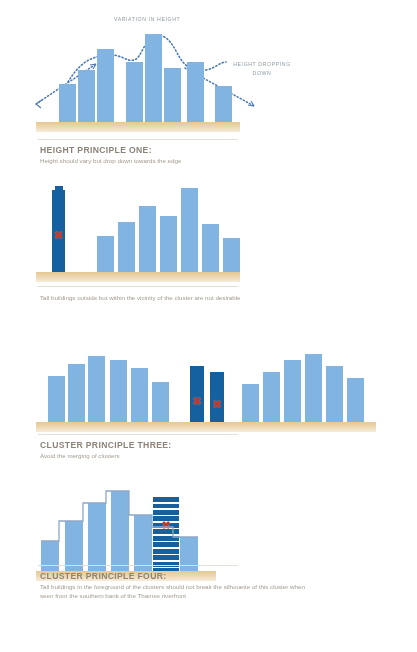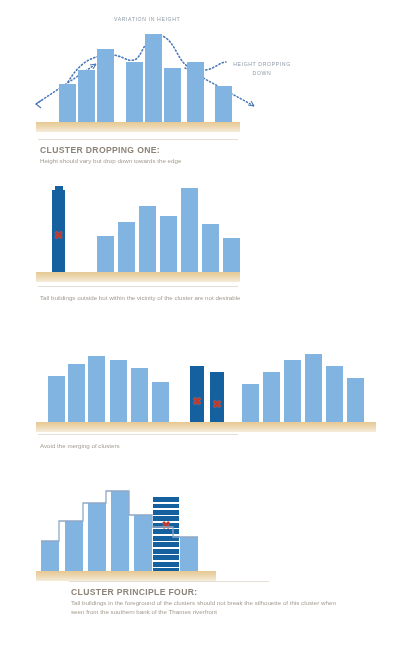--- a/index.html
+++ b/index.html
@@ -169,21 +169,21 @@
         <div class="bar" style="left:164px;width:17px;height:54px;"></div>
         <div class="bar" style="left:187px;width:17px;height:60px;"></div>
         <div class="bar" style="left:215px;width:17px;height:36px;"></div>
       </div>
 
       <div class="ground" style="left:36px;top:122px;width:204px;"></div>
     </div>
 
     <div class="caption" style="top:145px;">
       <div class="rule"></div>
-      <h2>CLUSTER DROPPING ONE:</h2>
+      <h2>HEIGHT PRINCIPLE ONE:</h2>
       <p>Height should vary but drop down towards the edge</p>
     </div>
   </div>
 
   <div class="panel" style="top:180px;height:150px;">
 
     <div class="diagram" style="height:100px;">
 
       <div style="position:absolute;left:0;top:0;width:417px;height:92px;">
 
@@ -236,20 +236,21 @@
         <div class="bar" style="left:305px;width:17px;height:68px;"></div>
         <div class="bar" style="left:326px;width:17px;height:56px;"></div>
         <div class="bar" style="left:347px;width:17px;height:44px;"></div>
       </div>
 
       <div class="ground" style="left:36px;top:92px;width:340px;"></div>
     </div>
 
     <div class="caption" style="top:110px;">
       <div class="rule"></div>
+      <h2>CLUSTER PRINCIPLE THREE:</h2>
       <p>Avoid the merging of clusters</p>
     </div>
   </div>
 
   <div class="panel" style="top:475px;height:177px;">
 
     <div class="diagram" style="height:105px;">
 
       <div style="position:absolute;left:0;top:0;width:417px;height:96px;">
         <div class="bar" style="left:41px;width:18px;height:30px;"></div>
@@ -267,20 +268,20 @@
       </div>
 
       <svg width="417" height="105" style="position:absolute;left:0;top:0;">
         <path fill="none" stroke="#8fa8c8" stroke-width="1.3" d="M 41,66 L 59,66 L 59,46 L 83,46 L 83,28 L 106,28 L 106,16 L 129,16
                  L 129,40 L 152,40 L 152,52 L 173,52 L 173,62 L 198,62"></path>
       </svg>
 
       <div class="ground" style="left:36px;top:96px;width:180px;"></div>
     </div>
 
-    <div class="caption" style="top:112px;width:300px;margin-left:31px;">
+    <div class="caption" style="top:96px;width:300px;">
       <div class="rule"></div>
       <h2>CLUSTER PRINCIPLE FOUR:</h2>
       <p style="width:268px;">Tall buildings in the foreground of the clusters should not break the silhouette of this cluster when seen from the southern bank of the Thames riverfront</p>
     </div>
   </div>
 
 </div>
 
 </body></html>

